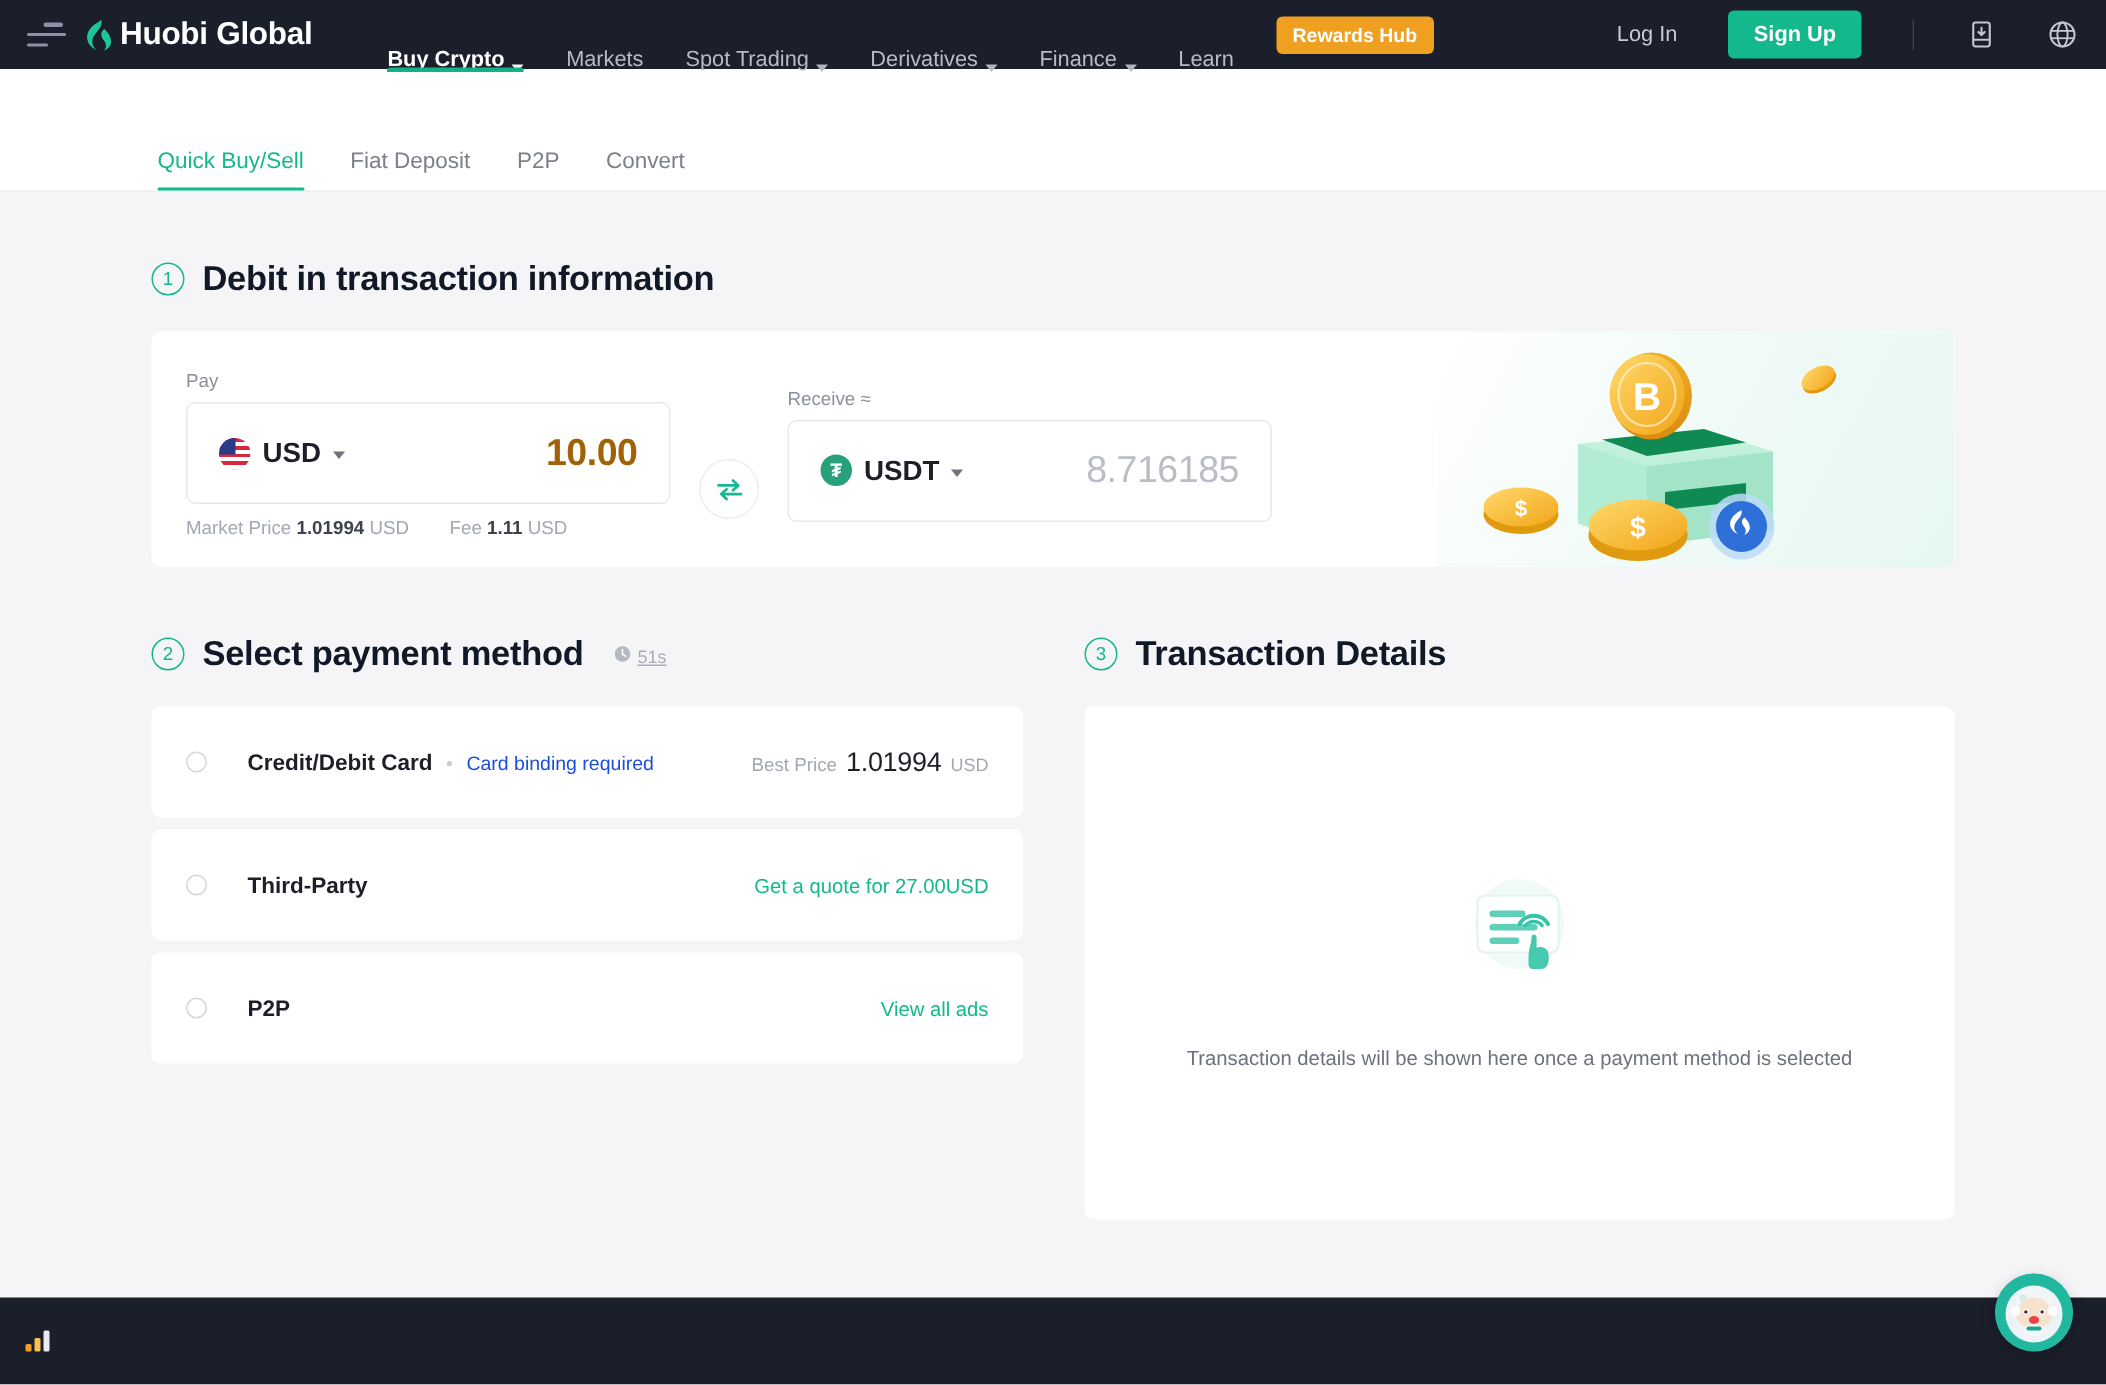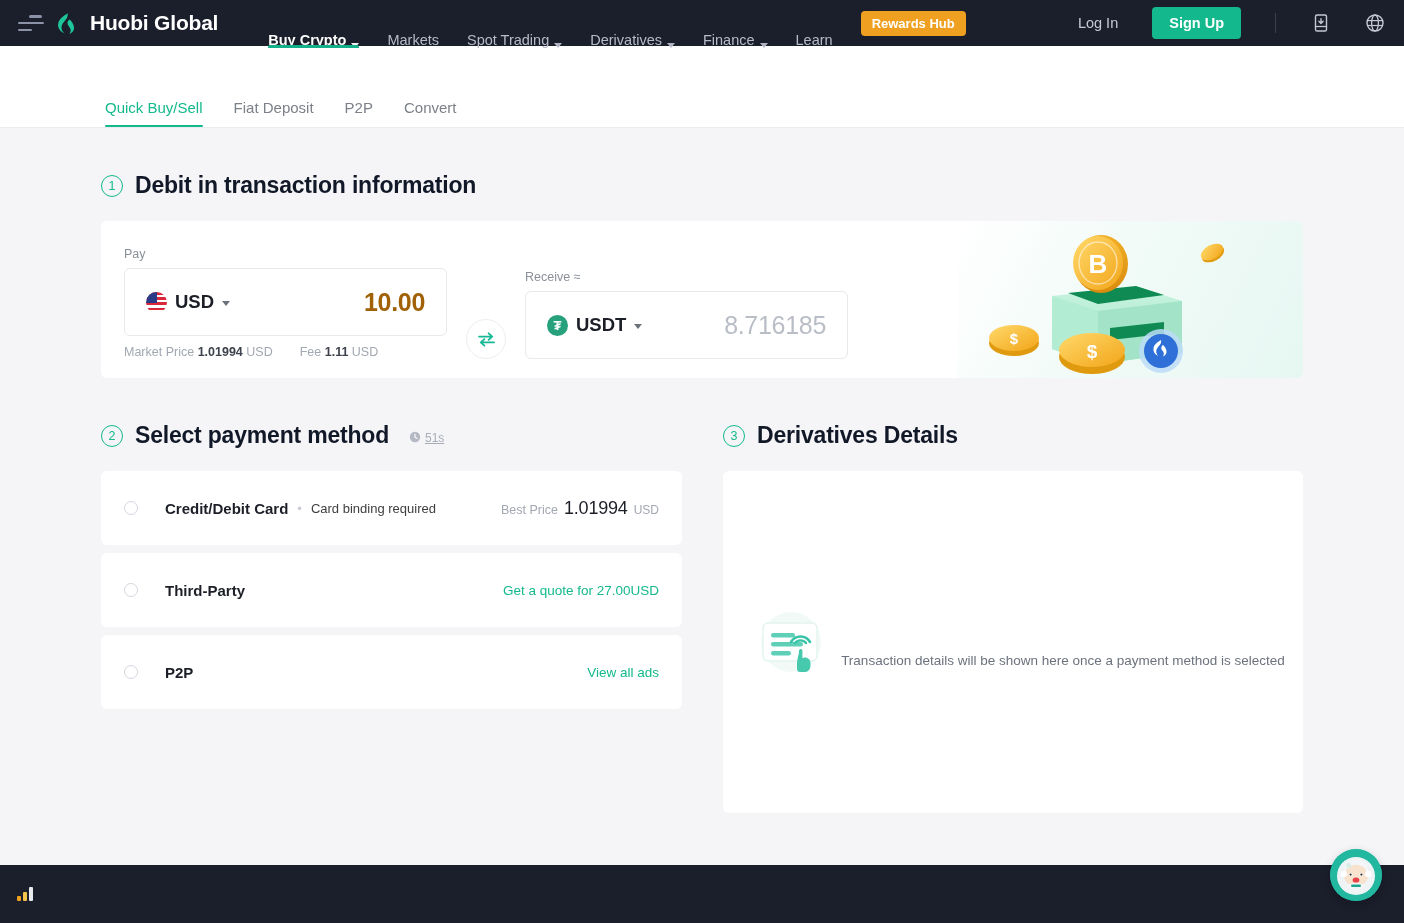--- a/index.html
+++ b/index.html
@@ -16,21 +16,21 @@
     height: 46px; background: #1b1e2b; display: flex; align-items: center;
     padding: 0 18px; position: relative;
   }
   .burger { width: 26px; height: 16px; margin-right: 14px; display: flex;
     flex-direction: column; justify-content: space-between; cursor: pointer; }
   .burger i { display: block; height: 2.5px; background: #8c93a8; border-radius: 2px; }
   .burger i:nth-child(1) { width: 13px; margin-left: 11px; }
   .burger i:nth-child(2) { width: 26px; }
   .burger i:nth-child(3) { width: 14px; }
 
-  .logo { display: flex; align-items: center; gap: 15px; margin-right: 36px; cursor: pointer; justify-content: flex-end; }
+  .logo { display: flex; align-items: center; gap: 5px; margin-right: 36px; cursor: pointer; justify-content: flex-end; }
   .logo-flame { width: 17px; height: 21px; position: relative; }
   .logo-text { color: #fff; font-size: 21px; font-weight: bold; letter-spacing: -0.2px; }
 
   .nav-links { display: flex; align-items: center; gap: 0px; }
   .nav-item {
     color: #b6bbc9; font-size: 14.5px; padding: 0 14px; height: 50px;
     display: flex; align-items: flex-end; gap: 5px; cursor: pointer; position: relative;
   }
   .nav-item.active { color: #fff; font-weight: bold; }
   .nav-item.active::after {
@@ -81,21 +81,21 @@
   .step-title { font-size: 23px; font-weight: bold; color: #111827; letter-spacing: -0.2px; }
 
   .timer { display: flex; align-items: center; gap: 4px; margin-left: 8px; margin-top: 4px; }
   .timer-txt { font-size: 12px; color: #a8adb8; text-decoration: underline; }
 
   
   .pay-panel {
     background: #fff; border-radius: 6px; height: 157px; position: relative;
     overflow: hidden; display: flex; align-items: flex-start;
   }
-  .pay-inner { padding: 26px 0 0 23px; display: flex; align-items: flex-end; position: relative; z-index: 2; }
+  .pay-inner { padding: 26px 0 0 23px; display: flex; align-items: center; position: relative; z-index: 2; }
   .field-label { font-size: 12.5px; color: #8a8f99; margin-bottom: 7px; }
   .field-box {
     width: 323px; height: 68px; border: 1px solid #e7e9ed; border-radius: 6px;
     display: flex; align-items: center; padding: 0 21px; background: #fff;
   }
   .cur-sel { display: flex; align-items: center; gap: 8px; cursor: pointer; }
   .flag {
     width: 21px; height: 21px; border-radius: 50%; overflow: hidden; position: relative;
     background: #fff; flex: 0 0 auto;
   }
@@ -137,30 +137,30 @@
   .pm-card {
     background: #fff; border-radius: 6px; height: 74px; display: flex;
     align-items: center; padding: 0 23px; margin-bottom: 8px; cursor: pointer; text-align: right;
   }
   .radio {
     width: 14px; height: 14px; border: 1.3px solid #d4d7de; border-radius: 50%;
     flex: 0 0 auto; margin-right: 27px;
   }
   .pm-name { font-size: 15px; font-weight: bold; color: #1c1f27; }
   .pm-dot { color: #c9ccd3; margin: 0 9px; font-size: 13px; }
-  .pm-sub { font-size: 13px; color: #404040; }
+  .pm-sub { font-size: 13px; color: #1d4ed8; }
   .pm-right { margin-left: auto; display: flex; align-items: baseline; gap: 6px; }
   .bp-label { font-size: 12.5px; color: #a2a7b1; }
   .bp-val { font-size: 18px; color: #1c1f27; letter-spacing: -0.2px; }
   .bp-unit { font-size: 12px; color: #a2a7b1; }
   .pm-link { font-size: 13.5px; color: #13b98c; margin-left: auto; cursor: pointer; }
 
   .td-panel {
     background: #fff; border-radius: 6px; height: 342px; display: flex;
-    flex-direction: row; align-items: center; justify-content: center;
+    flex-direction: column; align-items: center; justify-content: center;
   }
   .td-empty-txt { font-size: 13.5px; color: #6c727d; margin-top: 36px; }
 
   
   .footer {
     position: absolute; left: 0; bottom: 0; width: 1404px; height: 58px;
     background: #1b1e2b; display: flex; align-items: center; padding-left: 17px;
   }
   .bars { display: flex; align-items: flex-end; gap: 2.5px; height: 14px; }
   .bars i { display: block; width: 3.5px; border-radius: 1px; }
@@ -388,21 +388,21 @@
         <div class="pm-card">
           <span class="radio"></span>
           <span class="pm-name">P2P</span>
           <span class="pm-link">View all ads</span>
         </div>
       </div>
 
       <div class="col-right">
         <div class="step-head">
           <div class="step-num">3</div>
-          <div class="step-title">Derivatives Details</div>
+          <div class="step-title">Transaction Details</div>
         </div>
 
         <div class="td-panel">
           <span>
             <svg width="100" height="86" viewBox="0 0 100 86">
               <circle cx="50" cy="45" r="30" fill="#f2faf8"></circle>
               <rect x="22" y="26" width="54" height="38" rx="5" fill="#fff" stroke="#e3f4ef" stroke-width="1.4"></rect>
               <rect x="30" y="36" width="24" height="4.4" rx="2.2" fill="#5fcfb8"></rect>
               <rect x="30" y="45" width="32" height="4.4" rx="2.2" fill="#5fcfb8"></rect>
               <rect x="30" y="54" width="20" height="4.4" rx="2.2" fill="#5fcfb8"></rect>

